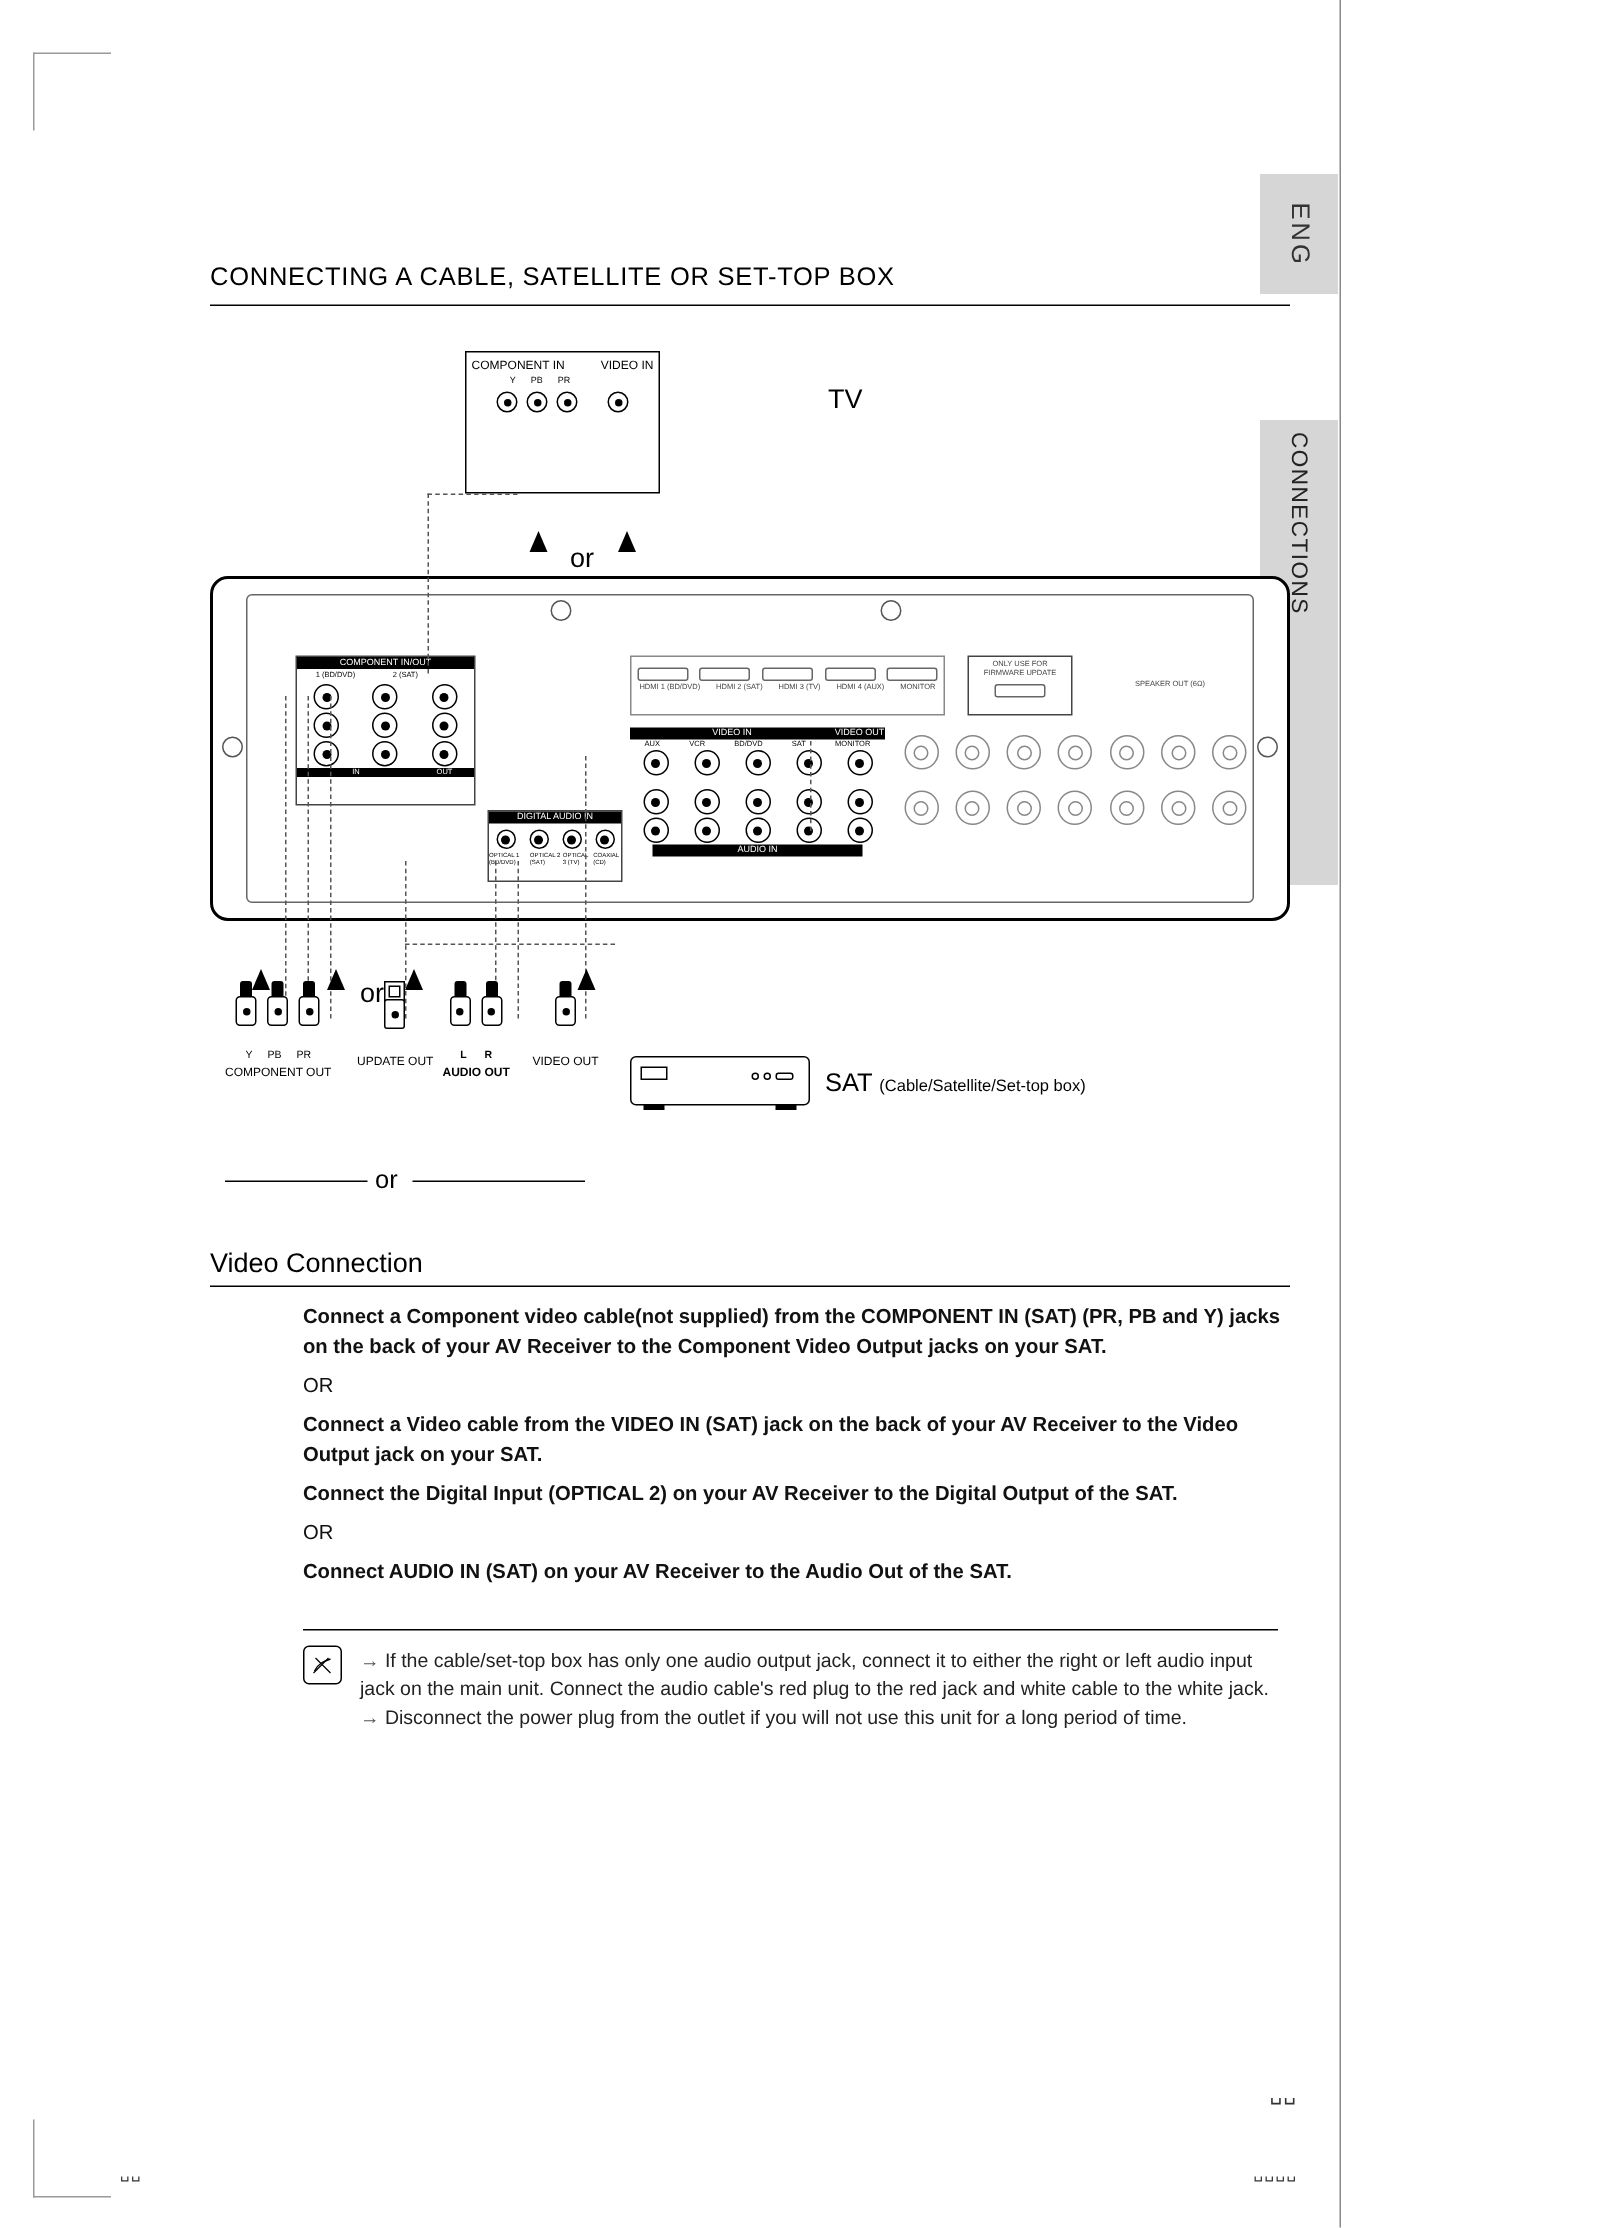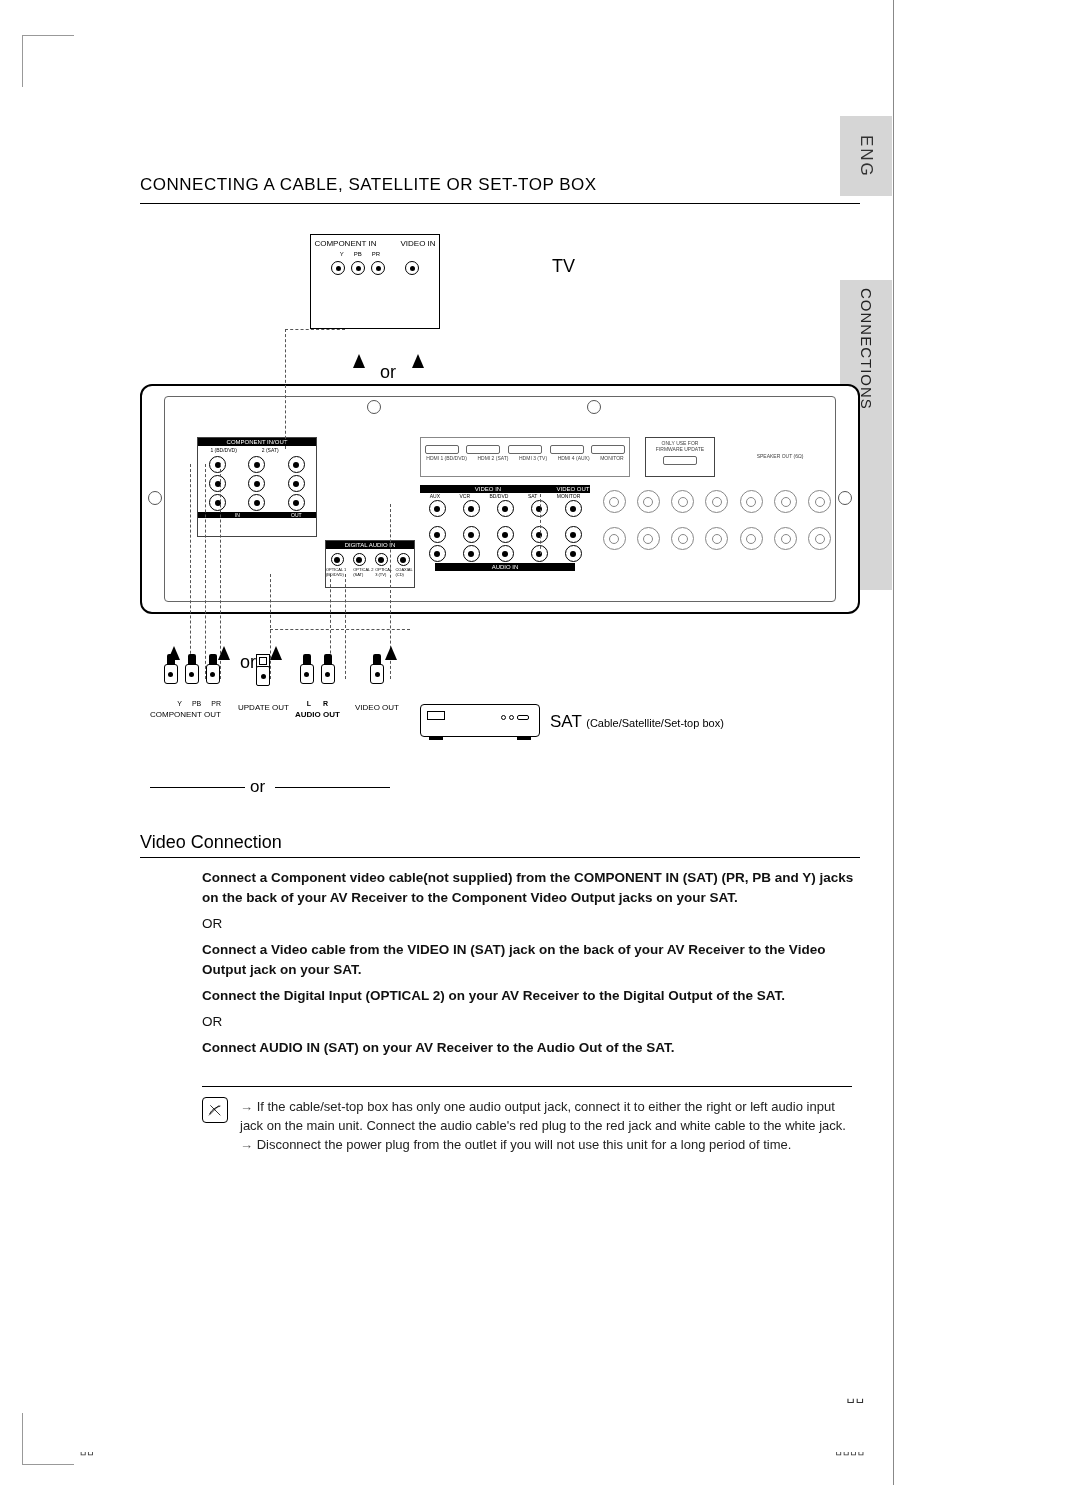--- a/index.html
+++ b/index.html
@@ -453,21 +453,21 @@
       <div class="dash-v" style="left:400px; top:260px; height:60px;"></div>
       <div class="dash-v" style="left:145px; top:95px; height:120px;"></div>
       <div class="dash-h" style="left:145px; top:95px; width:60px;"></div>
 
       <div class="arrow-up" style="left:28px; top:412px;"></div>
       <div class="arrow-up" style="left:78px; top:412px;"></div>
       <div class="arrow-up" style="left:130px; top:412px;"></div>
       <div class="arrow-up" style="left:245px; top:412px;"></div>
       <span class="or-mid2">or</span>
 
-      <div class="plug-group" style="left:10px;align-items:flex-end;">
+      <div class="plug-group" style="left:10px;">
         <div class="plug-row">
           <div class="plug">
               <div class="plug-tip"></div>
               <div class="plug-body"></div>
             </div>
           <div class="plug">
               <div class="plug-tip"></div>
               <div class="plug-body"></div>
             </div>
           <div class="plug">

